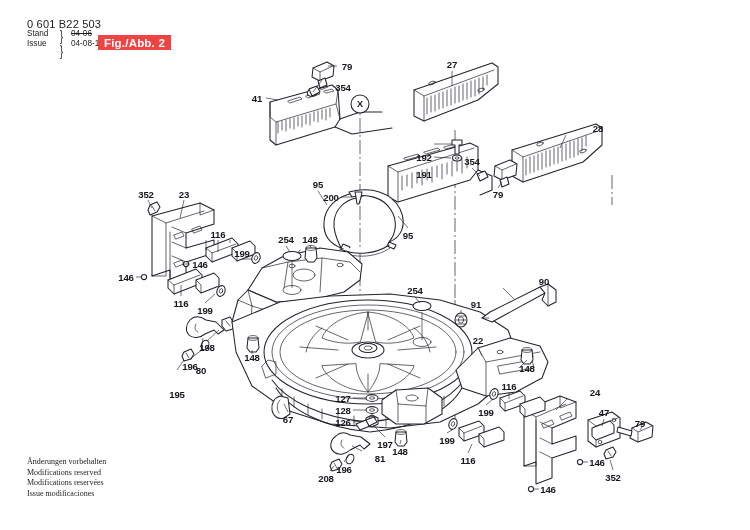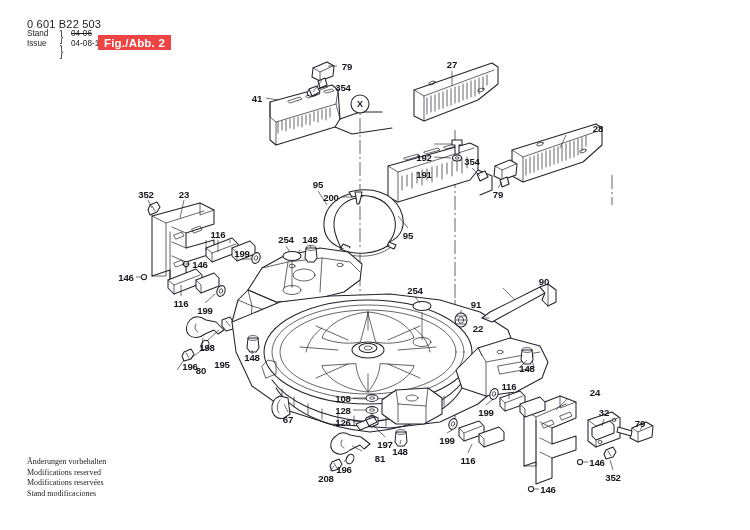--- a/index.html
+++ b/index.html
@@ -681,48 +681,48 @@
       <div class="callout" style="left: 242px; top: 253px;">199</div>
       <div class="callout" style="left: 200px; top: 264px;">146</div>
       <div class="callout" style="left: 126px; top: 277px;">146</div>
       <div class="callout" style="left: 181px; top: 303px;">116</div>
       <div class="callout" style="left: 205px; top: 310px;">199</div>
       <div class="callout" style="left: 286px; top: 239px;">254</div>
       <div class="callout" style="left: 310px; top: 239px;">148</div>
       <div class="callout" style="left: 207px; top: 347px;">198</div>
       <div class="callout" style="left: 201px; top: 370px;">80</div>
       <div class="callout" style="left: 190px; top: 366px;">196</div>
-      <div class="callout" style="left: 177px; top: 364px; margin-left: 45px;">195</div>
+      <div class="callout" style="left: 177px; top: 394px;">195</div>
       <div class="callout" style="left: 252px; top: 357px;">148</div>
       <div class="callout" style="left: 415px; top: 290px;">254</div>
       <div class="callout" style="left: 461px; top: 304px; margin-left: 15px;">91</div>
       <div class="callout" style="left: 503px; top: 281px; margin-left: 41px;">90</div>
-      <div class="callout" style="left: 478px; top: 328px;">22</div>
+      <div class="callout" style="left: 478px; top: 340px;">22</div>
       <div class="callout" style="left: 527px; top: 368px;">148</div>
       <div class="callout" style="left: 509px; top: 386px;">116</div>
       <div class="callout" style="left: 486px; top: 412px;">199</div>
       <div class="callout" style="left: 567px; top: 392px; margin-left: 28px;">24</div>
-      <div class="callout" style="left: 604px; top: 412px;">32</div>
+      <div class="callout" style="left: 604px; top: 412px;">47</div>
       <div class="callout" style="left: 640px; top: 423px;">79</div>
       <div class="callout" style="left: 597px; top: 462px;">146</div>
       <div class="callout" style="left: 613px; top: 477px;">352</div>
       <div class="callout" style="left: 548px; top: 489px;">146</div>
       <div class="callout" style="left: 288px; top: 419px;">67</div>
-      <div class="callout" style="left: 343px; top: 398px;">108</div>
+      <div class="callout" style="left: 343px; top: 398px;">127</div>
       <div class="callout" style="left: 343px; top: 410px;">128</div>
       <div class="callout" style="left: 343px; top: 422px;">126</div>
       <div class="callout" style="left: 385px; top: 444px;">197</div>
       <div class="callout" style="left: 400px; top: 451px;">148</div>
       <div class="callout" style="left: 362px; top: 458px; padding-left: 36px;">81</div>
       <div class="callout" style="left: 344px; top: 469px;">196</div>
       <div class="callout" style="left: 326px; top: 478px;">208</div>
       <div class="callout" style="left: 447px; top: 440px;">199</div>
       <div class="callout" style="left: 468px; top: 460px;">116</div>
     </div>
 
   <div id="footer">
     <div>Änderungen vorbehalten</div>
     <div>Modifications reserved</div>
     <div>Modifications reservées</div>
-    <div>Stand modificaciones</div>
+    <div>Issue modificaciones</div>
   </div>
 
 </div>
 
 </body></html>

